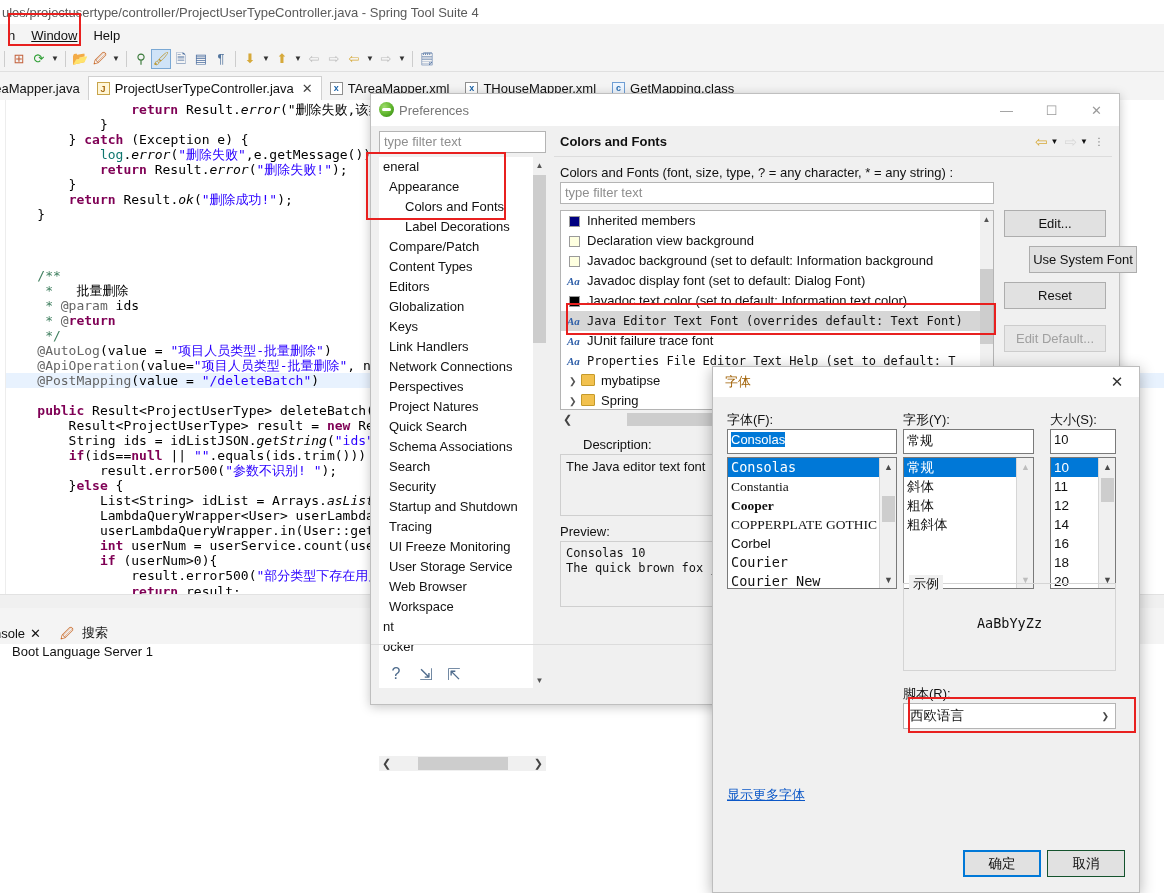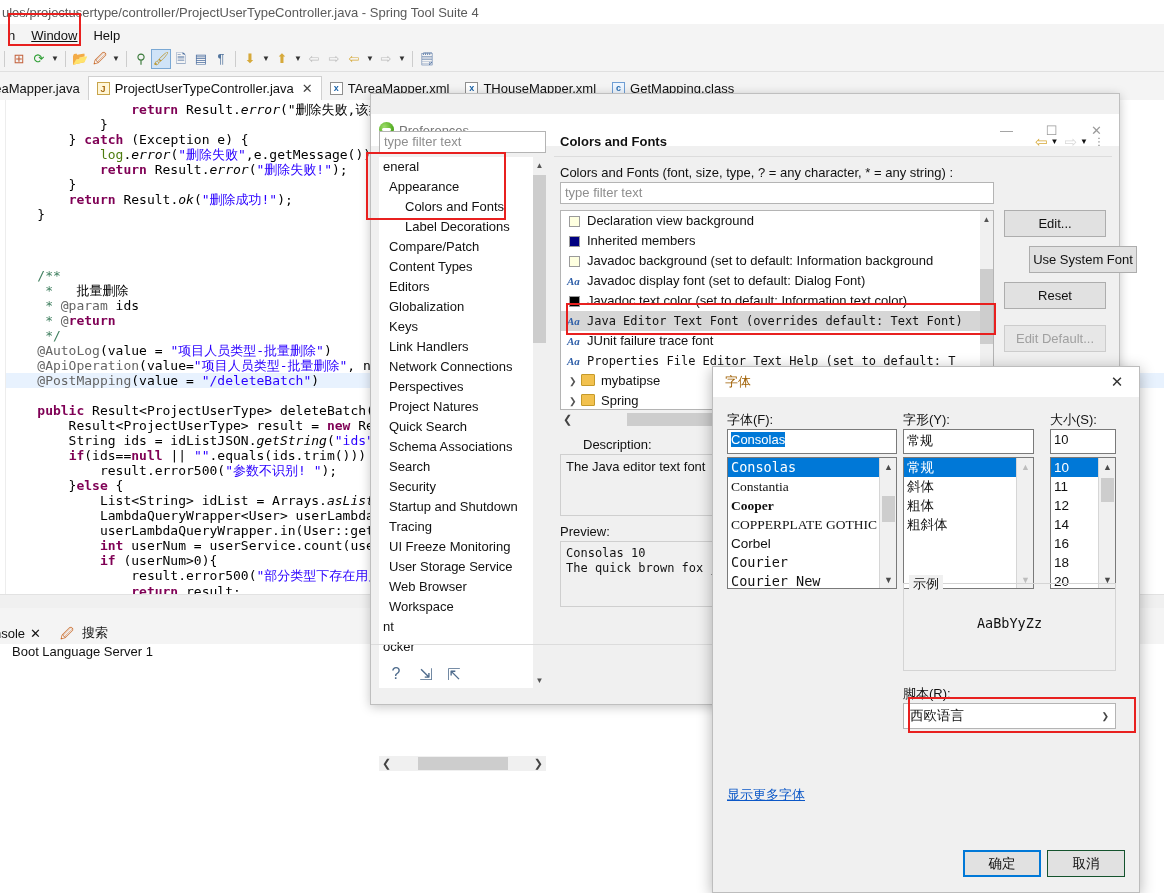--- a/index.html
+++ b/index.html
@@ -62,21 +62,21 @@
             background:#ffffff; border-right:1px solid #ededed; }
   pre#code {
     margin:0; padding:2px 0 0 6px;
     font-family:"DejaVu Sans Mono","Liberation Mono",monospace;
     font-size:13px; line-height:15.05px; color:#000; white-space:pre;
   }
   .kw { color:#7f0055; font-weight:bold; }
   .str { color:#2a00ff; }
   .cmt { color:#3f7f5f; }
   .ann { color:#646464; }
-  .fld { color:#4d7c0f; }
+  .fld { color:#0f766e; }
   .mth { color:#000000; font-style:italic; }
   .hl-line { background:#e8f2fe; display:block; }
   #editor-hsb { position:absolute; left:0; bottom:0; width:1164px; height:14px;
                 background:#f0f0f0; border-top:1px solid #e2e2e2; }
   
   #console { position:absolute; left:0; top:622px; width:1164px; height:271px;
              background:#ffffff; }
   #console-tabs { position:absolute; left:0; top:0; width:1164px; height:22px;
                   background:#f4f4f4; display:flex; align-items:center;
                   font-size:13px; }
@@ -89,21 +89,21 @@
   #console-right { position:absolute; right:0; top:42px; width:60px;
                    font-family:"DejaVu Sans Mono",monospace; font-size:11.5px;
                    line-height:14.7px; color:#000; text-align:left; }
   
   #prefs {
     position:absolute; left:370px; top:93px; width:750px; height:612px;
     background:#f0f0f0; border:1px solid #bfbfbf;
     box-shadow:0 2px 10px rgba(0,0,0,0.22); z-index:20;
   }
   #prefs-title { position:absolute; left:0; top:0; width:100%; height:32px;
-                 background:#ffffff; display:flex; align-items:center;margin-top:20px; }
+                 background:#ffffff; display:flex; align-items:center; }
   #prefs-title .ptitle { font-size:13px; color:#777; margin-left:28px; }
   .win-btns { position:absolute; right:0; top:0; height:32px; display:flex; }
   .win-btn { width:45px; height:32px; display:flex; align-items:center;
              justify-content:center; color:#9a9a9a; font-size:13px; }
   #prefs-eclipse-icon { position:absolute; left:8px; top:8px; width:15px; height:15px;
     border-radius:50%;
     background:radial-gradient(circle at 35% 32%, #9fdc6b 0%, #5cb32a 55%, #2e7d12 100%); }
   #prefs-eclipse-icon:after { content:""; position:absolute; left:3px; top:6px;
     width:9px; height:3px; background:#fff; border-radius:2px; }
   #prefs-filter { position:absolute; left:8px; top:37px; width:167px; height:22px;
@@ -419,22 +419,22 @@
     </div>
 
     <div id="pr-desc-lbl">Colors and Fonts (font, size, type, ? = any character, * = any string) :</div>
 
     <div id="pr-filter2">
       <span>type filter text</span>
     </div>
 
     <div id="pr-list">
       <div id="cf-rows">
+          <div class="cf-row"><span class="cf-sw" style="background: rgb(0, 0, 128);"></span><span>Inherited members</span></div>
           <div class="cf-row"><span class="cf-sw" style="background: rgb(254, 255, 224);"></span><span>Declaration view background</span></div>
-          <div class="cf-row"><span class="cf-sw" style="background: rgb(0, 0, 128);"></span><span>Inherited members</span></div>
           <div class="cf-row"><span class="cf-sw" style="background: rgb(254, 255, 224);"></span><span>Javadoc background (set to default: Information background</span></div>
           <div class="cf-row"><span class="cf-aa">Aa</span><span>Javadoc display font (set to default: Dialog Font)</span></div>
           <div class="cf-row"><span class="cf-sw" style="background: rgb(0, 0, 0);"></span><span>Javadoc text color (set to default: Information text color)</span></div>
           <div class="cf-row sel mono"><span class="cf-aa">Aa</span><span>Java Editor Text Font (overrides default: Text Font)</span></div>
           <div class="cf-row"><span class="cf-aa">Aa</span><span>JUnit failure trace font</span></div>
           <div class="cf-row mono"><span class="cf-aa">Aa</span><span>Properties File Editor Text Help (set to default: T</span></div>
           <div class="cf-row" style="padding-left: 40px;"><span class="cf-chev">❯</span><span class="cf-folder"></span><span>mybatipse</span></div>
           <div class="cf-row" style="padding-left: 40px;"><span class="cf-chev">❯</span><span class="cf-folder"></span><span>Spring</span></div>
         </div>
       <div id="cf-vsb">

